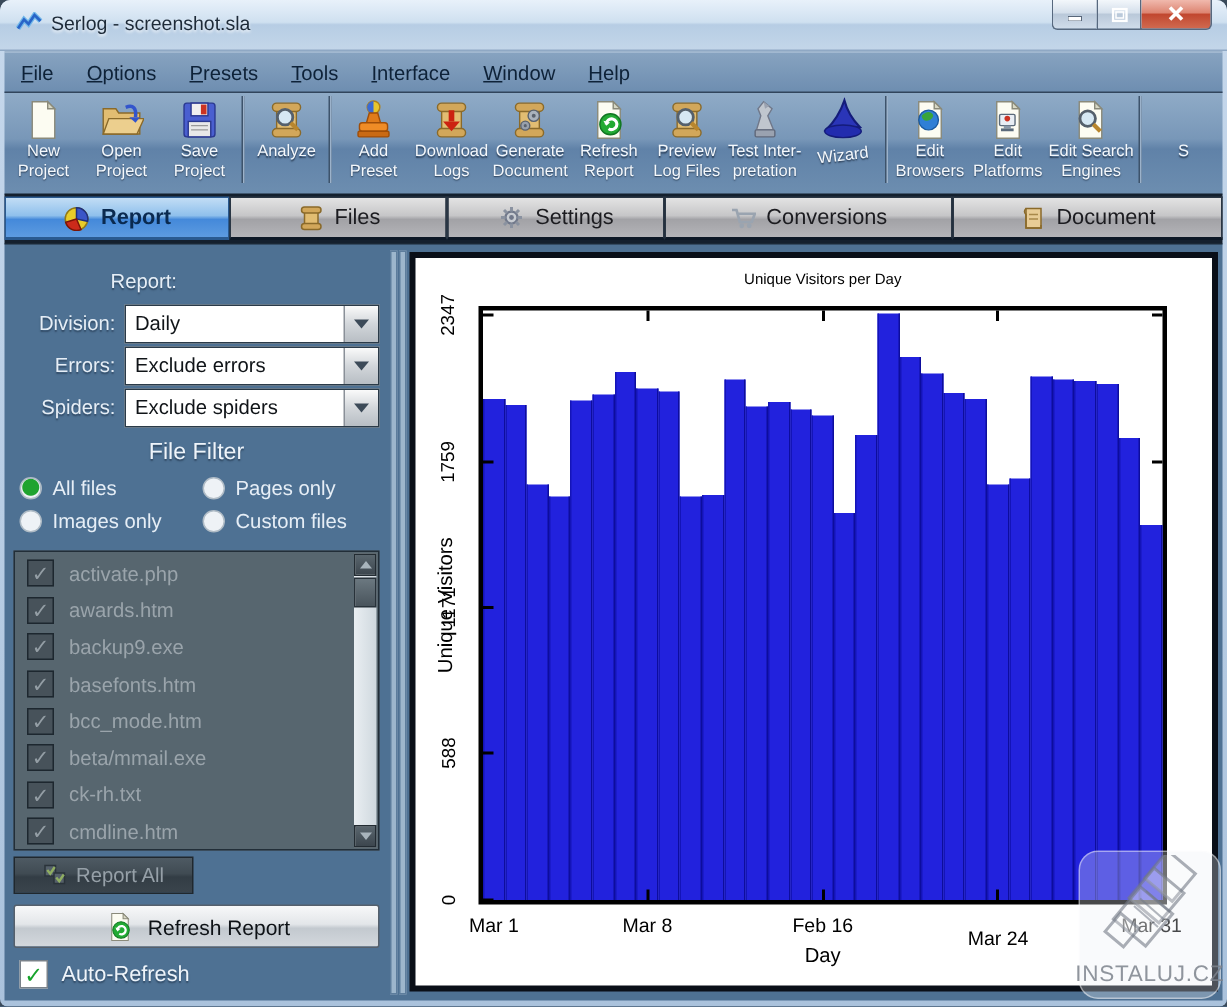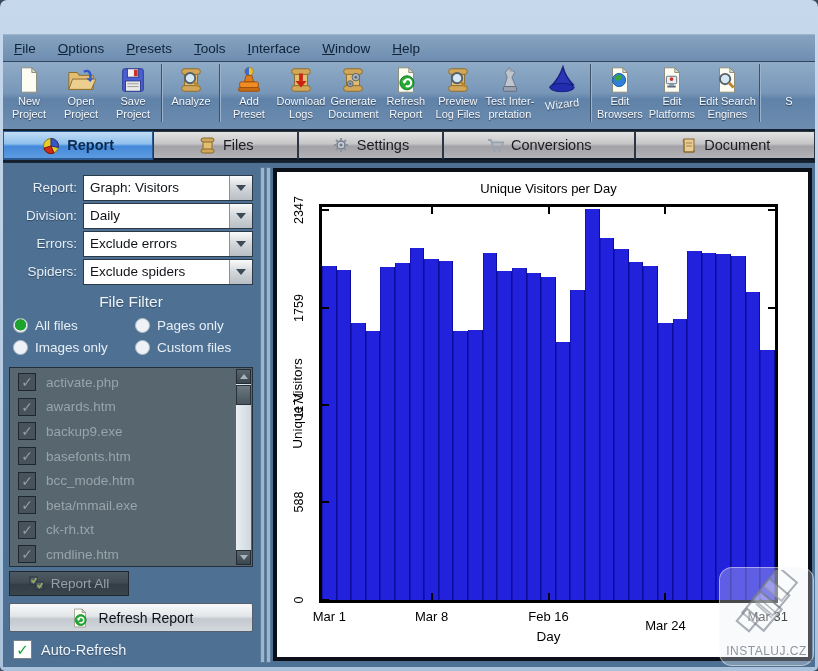--- a/index.html
+++ b/index.html
@@ -98,43 +98,70 @@
             justify-content:center;color:#17a32c;font-size:15px;font-weight:bold;}
   .ar-label{font-size:14.5px;color:#eef4fa;text-shadow:0 1px 1px rgba(20,35,55,.5);}
   
   .splitter{position:absolute;left:256px;top:0;bottom:0;width:13px;}
   .splitter:before,.splitter:after{content:"";position:absolute;top:4px;bottom:4px;width:3px;
             background:#9db6cc;border:1px solid #5d7d9c;}
   .splitter:before{left:1px;} .splitter:after{left:7px;}
   
   .chart-outer{position:absolute;left:270px;right:3px;top:5px;bottom:6px;background:#0a0f18;}
   .chart-inner{position:absolute;inset:4px;background:#ffffff;}
-  .chart-title{position:absolute;top:9px;left:42px;width:459px;text-align:center;font-size:13px;color:#000;}
+  .chart-title{position:absolute;top:9px;left:42px;width:459px;text-align:center;font-size:10px;color:#000;}
   .plot{position:absolute;left:42px;top:32px;width:459px;height:399px;border:3px solid #000;
         box-sizing:border-box;background:#fff;}
   .bars{position:absolute;inset:0;display:flex;align-items:flex-end;}
   .bar{flex:1;background:#2222dd;border-left:1px solid #1414b8;border-right:1px solid #0d0d9d;box-sizing:border-box;}
   .tick{position:absolute;background:#000;z-index:3;}
   .ytick-label{position:absolute;font-size:12.5px;color:#000;transform:rotate(-90deg);white-space:nowrap;}
   .xtick-label{position:absolute;font-size:13px;color:#000;transform:translateX(-50%);white-space:nowrap;}
   .ylabel{position:absolute;left:-60px;top:224px;width:160px;text-align:center;font-size:13.5px;color:#000;
           transform:rotate(-90deg);}
   .xlabel{position:absolute;left:42px;width:459px;top:457px;text-align:center;font-size:13.5px;color:#000;}
   
   .watermark{position:absolute;right:4px;bottom:5px;width:93px;height:97px;border-radius:13px;
              background:rgba(235,240,246,.30);border:1px solid rgba(255,255,255,.45);z-index:20;
              display:flex;flex-direction:column;align-items:center;justify-content:flex-end;}
-  .wm-text{font-size:12px;color:rgba(125,130,140,.85);letter-spacing:.5px;margin-bottom:7px;}
+  .wm-text{font-size:15px;color:rgba(125,130,140,.85);letter-spacing:.5px;margin-bottom:7px;}
   .wm-logo{position:absolute;top:2px;left:8px;}
 </style>
 </head>
 <body>
 
 <div class="window">
 
+  <div class="titlebar">
+    <span class="title-icon">
+      <svg width="19" height="15" viewBox="0 0 19 15">
+        <path d="M2 11 L6 5 L9 8 L13 2 L17 6" stroke="#6fb6e8" stroke-width="3.4" fill="none"></path>
+        <path d="M2 11 L6 5 L9 8 L13 2 L17 6" stroke="#2864c8" stroke-width="1.8" fill="none"></path>
+      </svg>
+    </span>
+    <span class="title-text">Serlog - screenshot.sla</span>
+    <div class="winbtns">
+      <div class="winbtn min">
+        <svg width="10" height="9">
+            <rect x="0" y="6" width="9" height="3" fill="#fff" stroke="#4a5a6e" stroke-width="0.6"></rect>
+          </svg>
+      </div>
+      <div class="winbtn max">
+        <svg width="11" height="10">
+            <rect x="1" y="1" width="9" height="8" fill="none" stroke="#fff" stroke-width="1.6"></rect>
+            <rect x="3" y="3" width="5" height="4" fill="none" stroke="#fff" stroke-width="1"></rect>
+          </svg>
+      </div>
+      <div class="winbtn close">
+        <svg width="12" height="11">
+            <path d="M2 1 L10 9 M10 1 L2 9" stroke="#fff" stroke-width="2.4"></path>
+          </svg>
+      </div>
+    </div>
+  </div>
 
   <div class="menubar">
       <div class="menu-item"><span class="ul">F</span>ile</div>
       <div class="menu-item"><span class="ul">O</span>ptions</div>
       <div class="menu-item"><span class="ul">P</span>resets</div>
       <div class="menu-item"><span class="ul">T</span>ools</div>
       <div class="menu-item"><span class="ul">I</span>nterface</div>
       <div class="menu-item"><span class="ul">W</span>indow</div>
       <div class="menu-item"><span class="ul">H</span>elp</div>
     </div>
@@ -343,28 +370,22 @@
           </svg>
         </span>
         <span>Document</span>
       </div>
     </div>
 
   <div class="content">
 
     <div class="sidebar">
       <div id="selects">
-          <div class="sel-row" style="top: 12px;">
+          <div class="sel-row" style="top: 12px; margin-left: 41px;">
             <div class="sel-label">Report:</div>
-            <div class="sel-field">
-              <span class="sel-value">Graph: Visitors</span>
-              <span class="sel-btn">
-                <span class="sel-arrow"></span>
-              </span>
-            </div>
           </div>
           <div class="sel-row" style="top: 40px;">
             <div class="sel-label">Division:</div>
             <div class="sel-field">
               <span class="sel-value">Daily</span>
               <span class="sel-btn">
                 <span class="sel-arrow"></span>
               </span>
             </div>
           </div>

